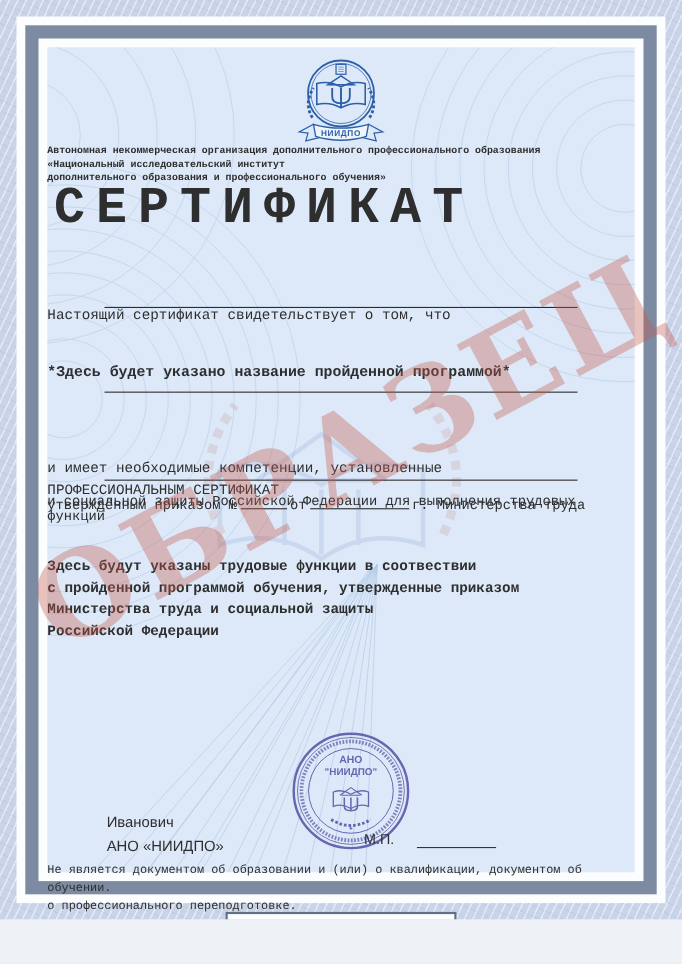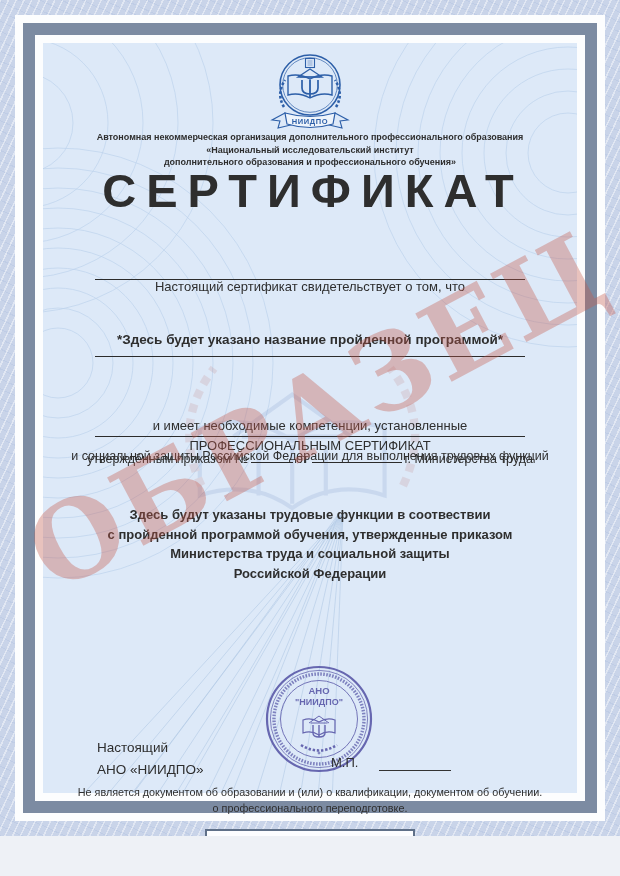--- a/index.html
+++ b/index.html
@@ -10,21 +10,21 @@
     background-image:
       repeating-linear-gradient(115deg, rgba(255,255,255,.45) 0px, rgba(255,255,255,.45) 1.5px, transparent 1.5px, transparent 7px),
       repeating-linear-gradient(25deg, rgba(120,150,205,.12) 0px, rgba(120,150,205,.12) 1px, transparent 1px, transparent 9px);
   }
   .band-w1{position:absolute;inset:15px;background:#fcfdfe;}
   .band-slate{position:absolute;inset:23px;background:#7c8ba2;}
   .band-w2{position:absolute;inset:35px;background:#fcfdfe;}
   .inner{position:absolute;inset:43px;background:#dde9f8;overflow:hidden;}
   .guilloche{position:absolute;left:0;top:0;}
   .content{position:absolute;inset:43px;z-index:2;}
-  .content .abs{position:absolute;left:0;right:0;text-align:center;color:#2e2e2e;}
+  .content .abs{position:absolute;left:0;right:0;text-align:left;color:#2e2e2e;font-family:Liberation Mono, monospace;}
   .logo-wrap{position:absolute;top:8px;left:0;right:0;display:flex;justify-content:center;}
   .org-lines{top:88px;font-size:9px;font-weight:bold;color:#2d5fa8;line-height:12.5px;}
   .cert-title{top:124px;font-size:47px;font-weight:800;color:#1d3e70;letter-spacing:10px;margin-left:6px;line-height:1;}
   .t13{font-size:13px;margin-top:44px;}
   .bold14{font-size:14px;font-weight:bold;color:#1c1c1c;}
   .bold135{font-size:13.5px;font-weight:bold;color:#1c1c1c;}
   .rule{position:absolute;left:52px;width:430px;height:0;border-top:1.4px solid #2b2b2b;}
   .blank{display:inline-block;height:11px;border-bottom:1.4px solid #2b2b2b;vertical-align:baseline;margin:0 3px;}
   .w42{width:42px;}.w90{width:90px;}
   .order{font-size:12.5px;}
@@ -167,21 +167,21 @@
           <path d="M40 57 q8 -3 16 2 q8 -5 16 -2 v13 q-8 -3 -16 2 q-8 -5 -16 -2 Z" stroke-width="1.2"></path>
           <path d="M38 82 q18 11 36 0" stroke-width="2.6" stroke-dasharray="2.4 1.8"></path>
           <path d="M54.6 90 h2.8 M56 88.6 v2.8" stroke-width="1"></path>
         </g>
         <text x="56" y="31" text-anchor="middle" font-size="9.5" font-weight="bold" fill="#5d5caa">АНО</text>
         <text x="56" y="42" text-anchor="middle" font-size="9" font-weight="bold" fill="#5d5caa">"НИИДПО"</text>
       </svg>
     </div>
 
     <div class="director">
-      <div>Настоящий</div>
+      <div>Иванович</div>
       <div>АНО «НИИДПО»</div>
     </div>
 
     <div class="mp">М.П.</div>
     <div class="sig-line"></div>
 
     <div class="abs disclaimer">
       <div>Не является документом об образовании и (или) о квалификации, документом об обучении.</div>
       <div>о профессионального переподготовке.</div>
     </div>

